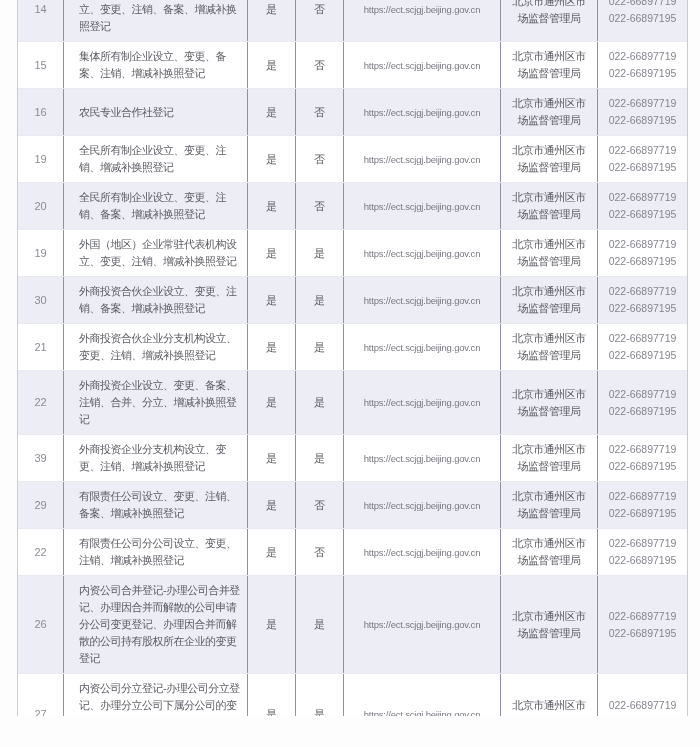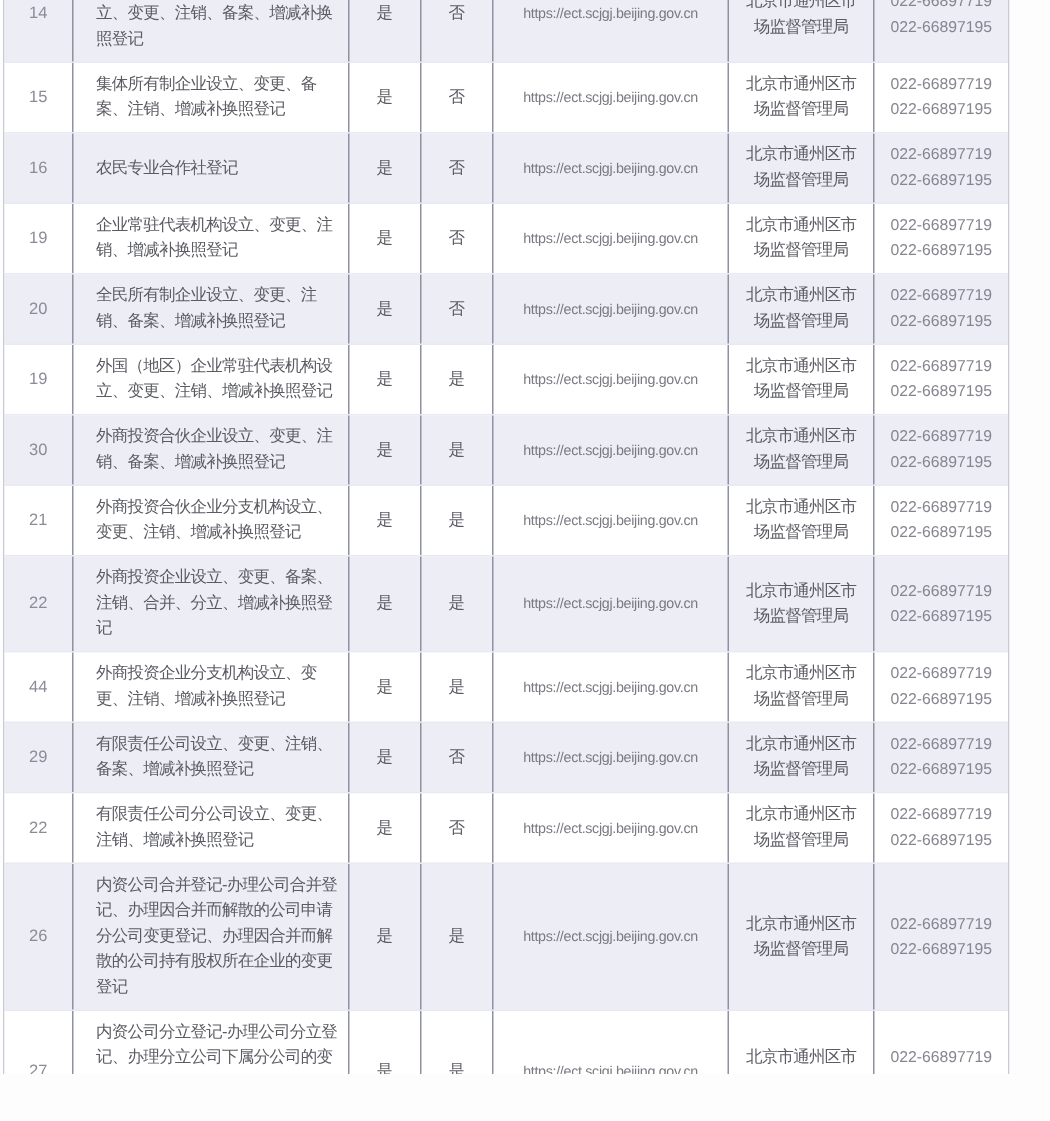--- a/index.html
+++ b/index.html
@@ -5,21 +5,21 @@
   html,body{margin:0;padding:0;}
   body{
     width:700px;height:747px;
     background:#fdfdfe;
     font-family:"Liberation Sans","DejaVu Sans",sans-serif;
     overflow:hidden;
     position:relative;
   }
   .table-clip{
     position:absolute;
-    left:2px;top:0;
+    left:17px;top:0;
     width:671px;
     height:716px;
     overflow:hidden;
   }
   .gov-table{
     margin-top:-22px;
     width:669px;
     border-left:1px solid #c9cad4;
     border-right:1px solid #c9cad4;
     background:#ffffff;
@@ -107,21 +107,21 @@
     <div class="t-cell c-url">https://ect.scjgj.beijing.gov.cn</div>
     <div class="t-cell c-org">北京市通州区市场监督管理局</div>
     <div class="t-cell c-phone">
       <span>022-66897719</span>
       <span>022-66897195</span>
     </div>
   </div>
 
   <div class="t-row">
     <div class="t-cell c-no">19</div>
-    <div class="t-cell c-name">企业常驻代表机构设立、变更、注销、增减补换照登记</div>
+    <div class="t-cell c-name">全民所有制企业设立、变更、注销、增减补换照登记</div>
     <div class="t-cell c-yn">是</div>
     <div class="t-cell c-yn">否</div>
     <div class="t-cell c-url">https://ect.scjgj.beijing.gov.cn</div>
     <div class="t-cell c-org">北京市通州区市场监督管理局</div>
     <div class="t-cell c-phone">
       <span>022-66897719</span>
       <span>022-66897195</span>
     </div>
   </div>
 
@@ -184,21 +184,21 @@
     <div class="t-cell c-yn">是</div>
     <div class="t-cell c-url">https://ect.scjgj.beijing.gov.cn</div>
     <div class="t-cell c-org">北京市通州区市场监督管理局</div>
     <div class="t-cell c-phone">
       <span>022-66897719</span>
       <span>022-66897195</span>
     </div>
   </div>
 
   <div class="t-row">
-    <div class="t-cell c-no">44</div>
+    <div class="t-cell c-no">39</div>
     <div class="t-cell c-name">外商投资企业分支机构设立、变更、注销、增减补换照登记</div>
     <div class="t-cell c-yn">是</div>
     <div class="t-cell c-yn">是</div>
     <div class="t-cell c-url">https://ect.scjgj.beijing.gov.cn</div>
     <div class="t-cell c-org">北京市通州区市场监督管理局</div>
     <div class="t-cell c-phone">
       <span>022-66897719</span>
       <span>022-66897195</span>
     </div>
   </div>

